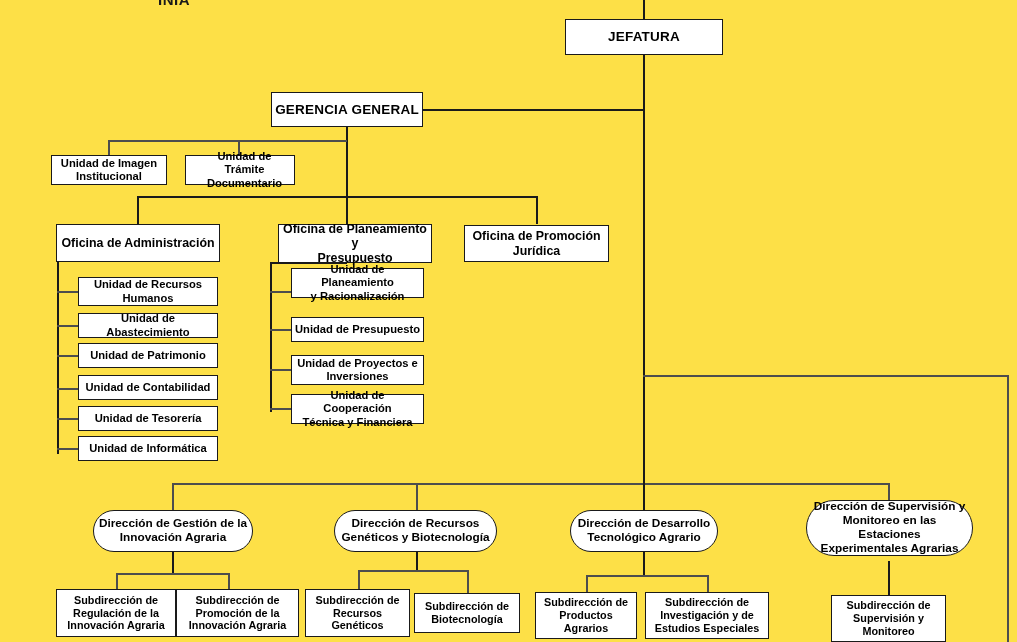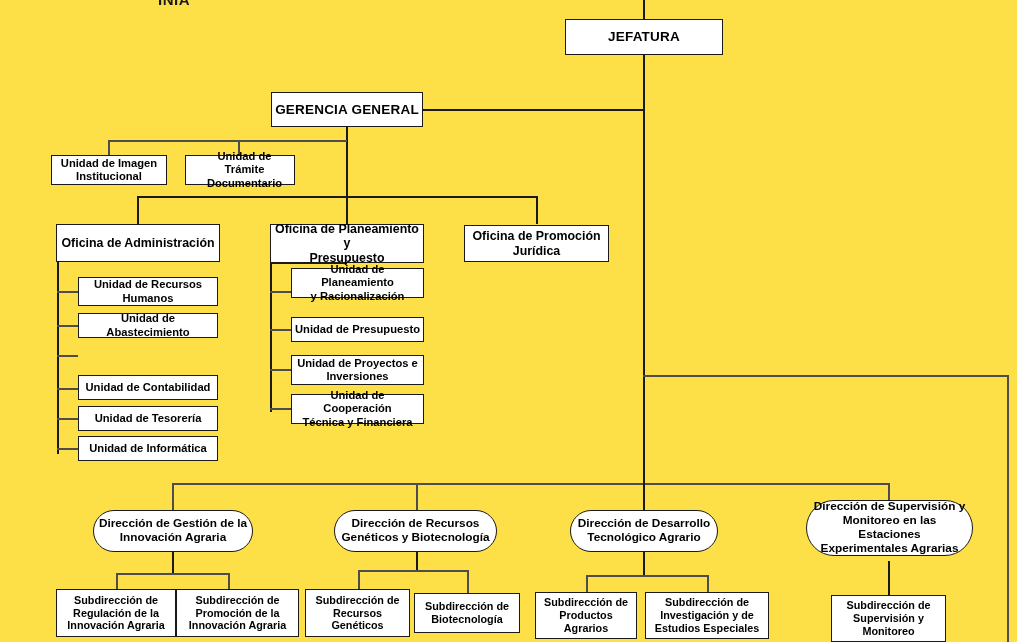--- a/index.html
+++ b/index.html
@@ -157,39 +157,42 @@
 
   <div class="node lvl-unit" style="left:185px; top:155px; width:110px; height:30px;padding-left:12px;">
     <span class="node-label">Unidad de Trámite
 Documentario</span>
   </div>
 
   <div class="node lvl-office" style="left:56px; top:224px; width:164px; height:38px;">
     <span class="node-label">Oficina  de Administración</span>
   </div>
 
-  <div class="node lvl-office" style="left:270px; top:224px; width:154px; height:39px;justify-content:center;">
+  <div class="node lvl-office" style="left:278px; top:224px; width:154px; height:39px;justify-content:center;">
     <span class="node-label">Oficina de Planeamiento y
 Presupuesto</span>
   </div>
 
   <div class="node lvl-office" style="left:464px; top:225px; width:145px; height:37px;">
     <span class="node-label">Oficina de Promoción
 Jurídica</span>
   </div>
 
   <div class="node lvl-unit" style="left:78px; top:277px; width:140px; height:29px;">
     <span class="node-label">Unidad de Recursos
 Humanos</span>
   </div>
 
   <div class="node lvl-unit" style="left:78px; top:313px; width:140px; height:25px;">
     <span class="node-label">Unidad de Abastecimiento</span>
   </div>
 
+  <div class="node lvl-unit" style="left:78px; top:343px; width:140px; height:25px;">
+    <span class="node-label">Unidad de Patrimonio</span>
+  </div>
 
   <div class="node lvl-unit" style="left:78px; top:375px; width:140px; height:25px;">
     <span class="node-label">Unidad de Contabilidad</span>
   </div>
 
   <div class="node lvl-unit" style="left:78px; top:406px; width:140px; height:25px;">
     <span class="node-label">Unidad de Tesorería</span>
   </div>
 
   <div class="node lvl-unit" style="left:78px; top:436px; width:140px; height:25px;">

